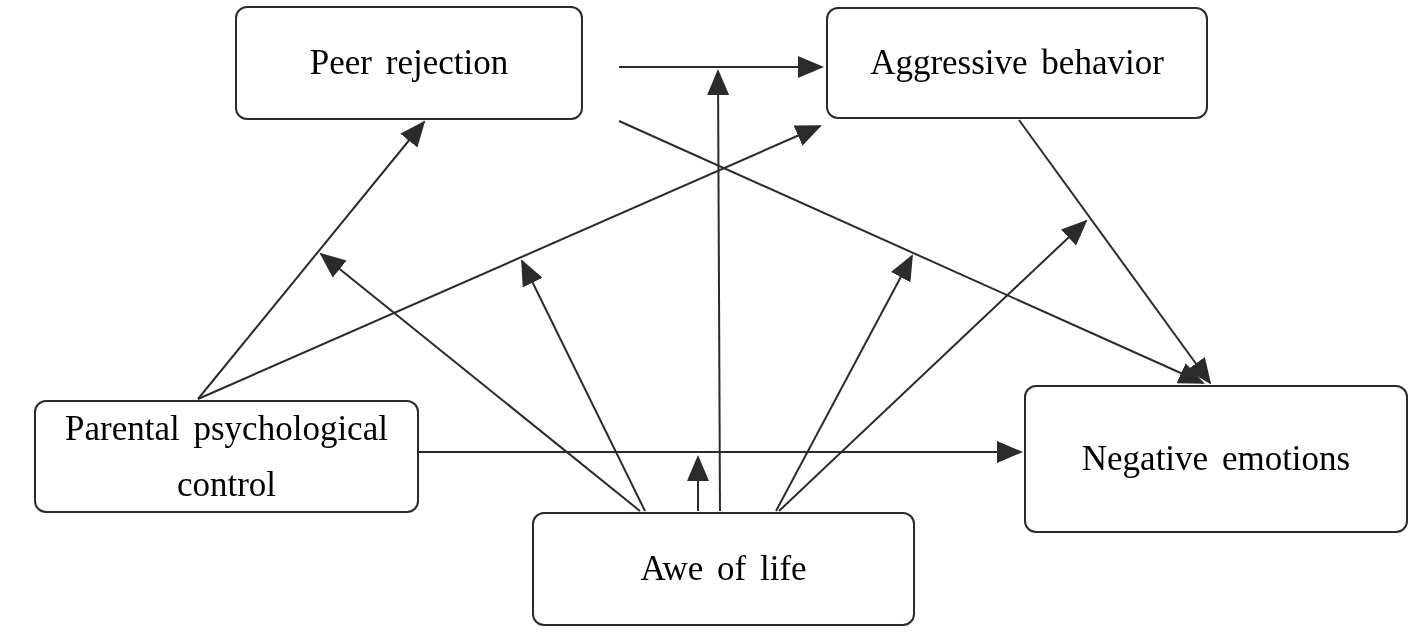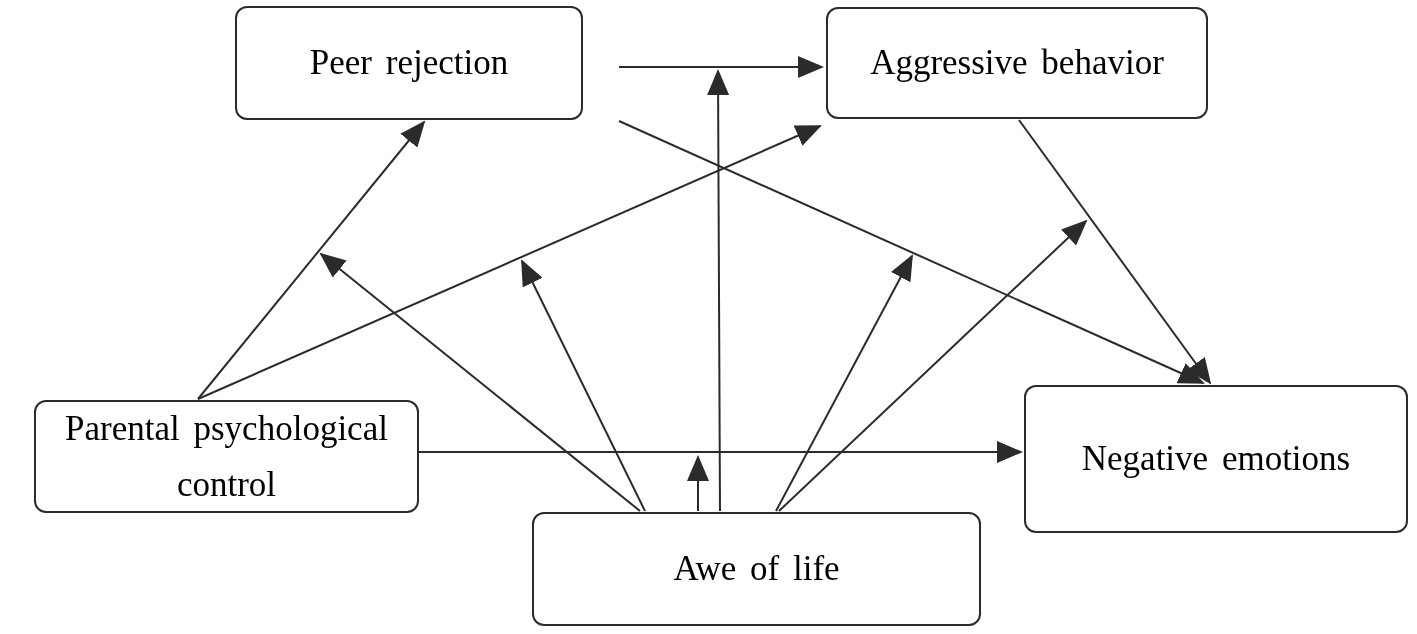--- a/index.html
+++ b/index.html
@@ -85,17 +85,17 @@
       </div>
       <div class="node" style="left: 826px; top: 7px; width: 382px; height: 112px;">
         <span>Aggressive behavior</span>
       </div>
       <div class="node" style="left: 2px; top: 400px; width: 385px; height: 113px; margin-left: 32px;">
         <span>Parental psychological control</span>
       </div>
       <div class="node" style="left: 1024px; top: 385px; width: 384px; height: 148px;">
         <span>Negative emotions</span>
       </div>
-      <div class="node" style="left: 532px; top: 512px; width: 449px; height: 114px;">
+      <div class="node" style="left: 532px; top: 512px; width: 383px; height: 114px;">
         <span>Awe of life</span>
       </div>
     </div>
 </div>
 
 </body></html>

